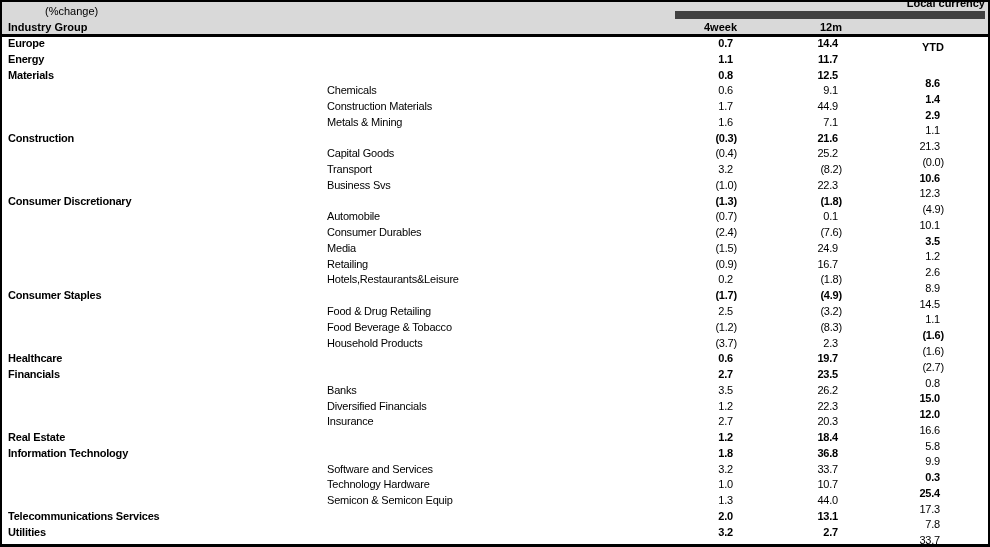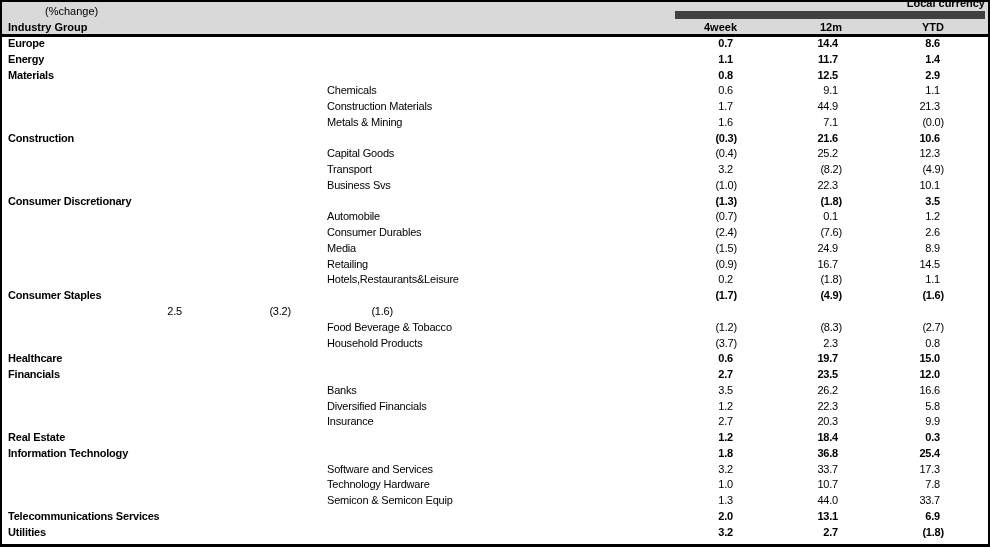--- a/index.html
+++ b/index.html
@@ -40,21 +40,21 @@
     height: 15px;
     display: flex;
     align-items: center;
     font-size: 11px;
     font-weight: bold;
   }
   .sep { height: 2px; background: #fff; border-bottom: 2px solid #000; }
   .lblcol { flex: 1; padding-left: 6px; white-space: nowrap; }
   .c1 { width: 187px; }
   .c2 { width: 105px; }
-  .c3 { width: 102px; }
+  .c3 { width: 102px; margin-top: 40px; }
   .csp { width: 41px; }
   .num { text-align: right; padding-right: 3px; white-space: nowrap; }
   .num.pos { padding-right: 7px; }
   .rows { }
   .row {
     height: 15.78px;
     display: flex;
     align-items: flex-start;
     font-size: 11px;
     letter-spacing: -0.2px;
@@ -197,20 +197,21 @@
         <div class="csp"></div>
       </div>
       <div class="row group">
         <div class="lblcol">Consumer Staples</div>
         <div class="num c1">(1.7)</div>
         <div class="num c2">(4.9)</div>
         <div class="num c3">(1.6)</div>
         <div class="csp"></div>
       </div>
       <div class="row sub">
+        <div class="lblcol sub">Food &amp; Drug Retailing</div>
         <div class="num c1 pos">2.5</div>
         <div class="num c2">(3.2)</div>
         <div class="num c3">(1.6)</div>
         <div class="csp"></div>
       </div>
       <div class="row sub">
         <div class="lblcol sub">Food Beverage &amp; Tobacco</div>
         <div class="num c1">(1.2)</div>
         <div class="num c2">(8.3)</div>
         <div class="num c3">(2.7)</div>

